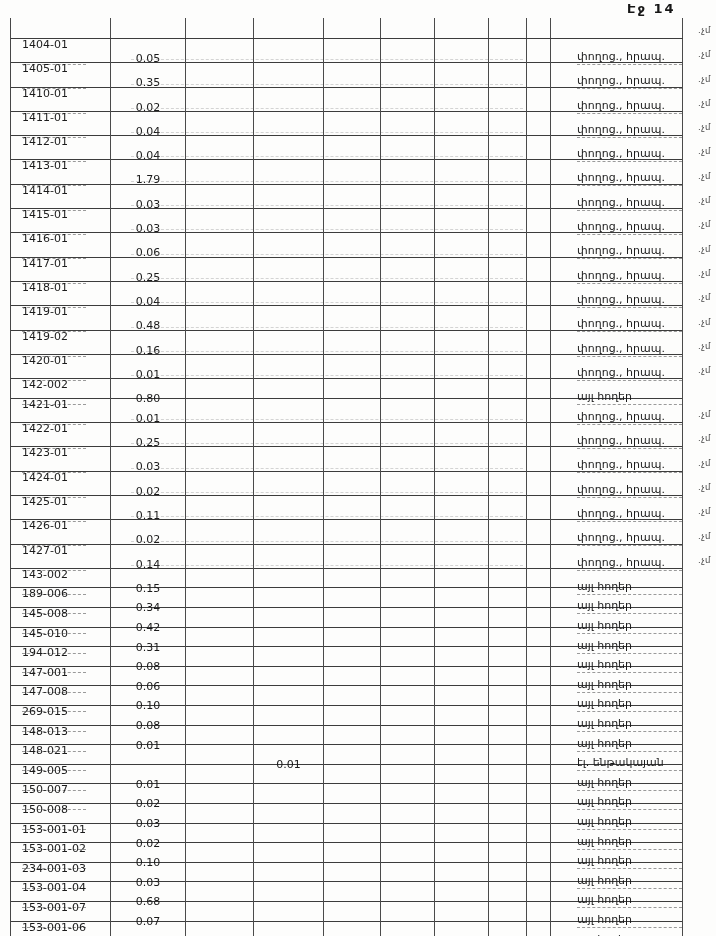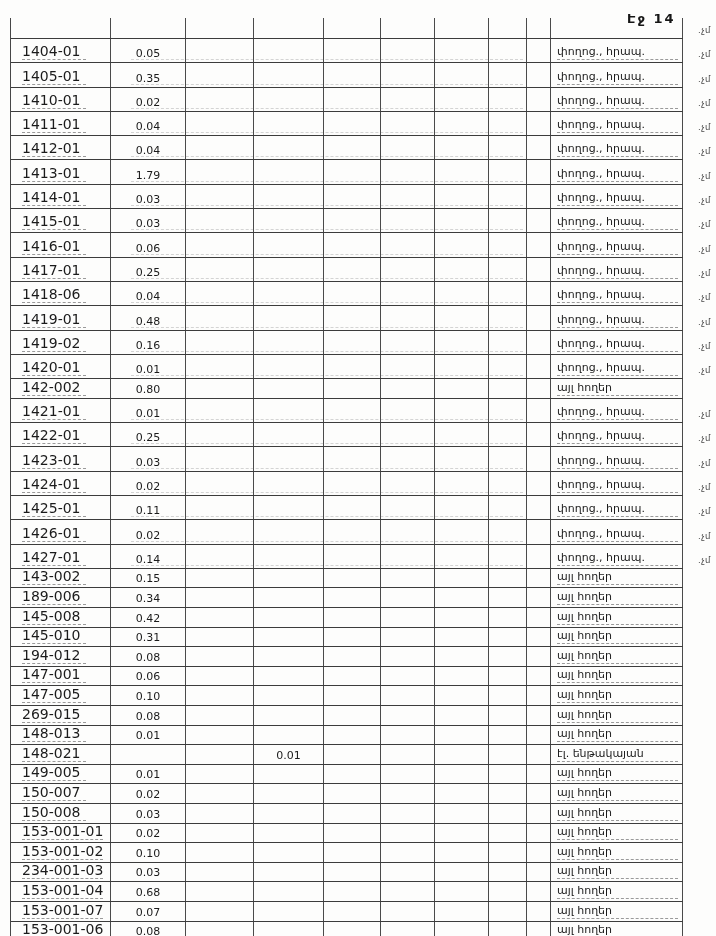--- a/index.html
+++ b/index.html
@@ -6,21 +6,21 @@
   body{
     width:716px;height:936px;
     background:#fdfdfc;
     font-family:"DejaVu Sans","Liberation Sans",sans-serif;
     color:#1d1d1d;
     overflow:hidden;
   }
   .page{position:relative;width:716px;height:936px;background:#fdfdfc;}
 
   .page-header{
-    position:absolute;top:11px;left:627px;
+    position:absolute;top:1px;left:627px;
     font-size:13px;font-weight:bold;letter-spacing:2px;
     color:#161616;
   }
 
   .scan-table{
     position:absolute;left:10px;top:18px;width:673px;
     border-left:1px solid #474747;
     box-sizing:border-box;
   }
   .row{
@@ -39,32 +39,33 @@
     display:flex;align-items:flex-end;
     overflow:visible;
     min-width:0;
   }
   .c.id{padding:0 0 2px 11px;}
   .c.val{justify-content:center;padding:0 0 2px 0;}
   .c.type{padding:0 0 2px 6px;}
 
   .u-id{
     display:inline-block;min-width:64px;
-    font-size:14px;line-height:12px;white-space:nowrap;
-    border-bottom:1px dashed #9a9a9a;padding-bottom:2px;
+    font-size:11px;line-height:12px;white-space:nowrap;
+    border-bottom:1px dashed #9a9a9a;padding-bottom:13px;
     color:#1b1b1b;
   }
   .num{
     font-size:11px;line-height:12px;white-space:nowrap;color:#1b1b1b;
   }
   .u-type{
     display:inline-block;width:121px;
     font-size:11px;line-height:13px;white-space:nowrap;
     border-bottom:1px dashed #9a9a9a;padding-bottom:1px;
     color:#1b1b1b;
+    margin-left:20px;
   }
   .u-type:empty{border-bottom:none;}
   .u-id:empty{border-bottom:none;min-width:0;}
 
   .margin-mark{
     position:absolute;right:-28px;bottom:3px;
     font-size:8.5px;line-height:9px;color:#4a4a4a;
     letter-spacing:0.5px;
     white-space:nowrap;
   }
@@ -310,21 +311,21 @@
           <div class="c"></div>
           <div class="c"></div>
           <div class="c"></div>
           <div class="c type">
             <span class="u-type">փողոց., հրապ.</span>
           </div>
           <span class="margin-mark">.չմ</span>
         </div>
         <div class="row tall">
           <div class="c id">
-            <span class="u-id">1418-06</span>
+            <span class="u-id">1418-01</span>
           </div>
           <div class="c val">
             <span class="num">0.04</span>
           </div>
           <div class="c"></div>
           <div class="c val">
             <span class="num"></span>
           </div>
           <div class="c"></div>
           <div class="c"></div>
@@ -681,21 +682,21 @@
           <div class="c"></div>
           <div class="c"></div>
           <div class="c"></div>
           <div class="c"></div>
           <div class="c type">
             <span class="u-type">այլ հողեր</span>
           </div>
         </div>
         <div class="row short">
           <div class="c id">
-            <span class="u-id">147-005</span>
+            <span class="u-id">147-008</span>
           </div>
           <div class="c val">
             <span class="num">0.10</span>
           </div>
           <div class="c"></div>
           <div class="c val">
             <span class="num"></span>
           </div>
           <div class="c"></div>
           <div class="c"></div>

